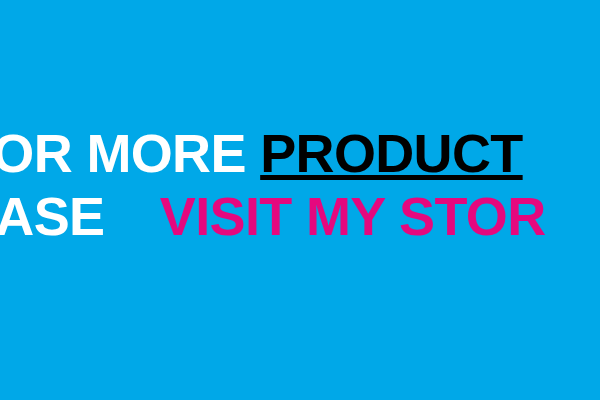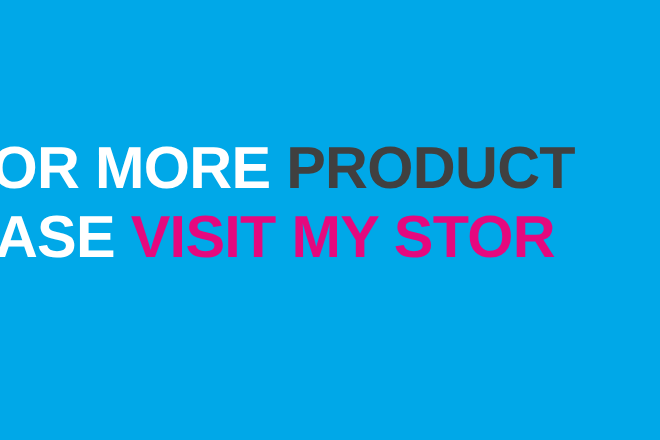--- a/index.html
+++ b/index.html
@@ -51,31 +51,31 @@
   .line-2 {
     font-size: 54px;
   }
 
   .seg {
     display: inline;
   }
 
   .seg-white   { color: #ffffff; }
   .seg-yellow  { color: #f2e500; }
-  .seg-magenta { color: #e5087e; }
+  .seg-magenta { color: #e5087e; margin-left: 41px; }
 </style>
 </head>
 <body>
 
 <div id="banner" style="background: rgb(0, 168, 232);">
 
   <div class="headline-block">
 
     <div class="line line-1">
-      <span class="seg seg-white" style="color: rgb(255, 255, 255);">FOR MORE </span><span class="seg seg-yellow" style="color: #404040;">PRODUCT</span>
+      <span class="seg seg-white" style="color: rgb(255, 255, 255);">FOR MORE </span><span class="seg seg-yellow" style="color: #000000; text-decoration: underline;">PRODUCT</span>
     </div>
 
     <div class="line line-2">
       <span class="seg seg-white" style="color: rgb(255, 255, 255);">EASE </span><span class="seg seg-magenta" style="color: rgb(229, 8, 126);">VISIT MY STOR</span>
     </div>
 
   </div>
 
 </div>
 

